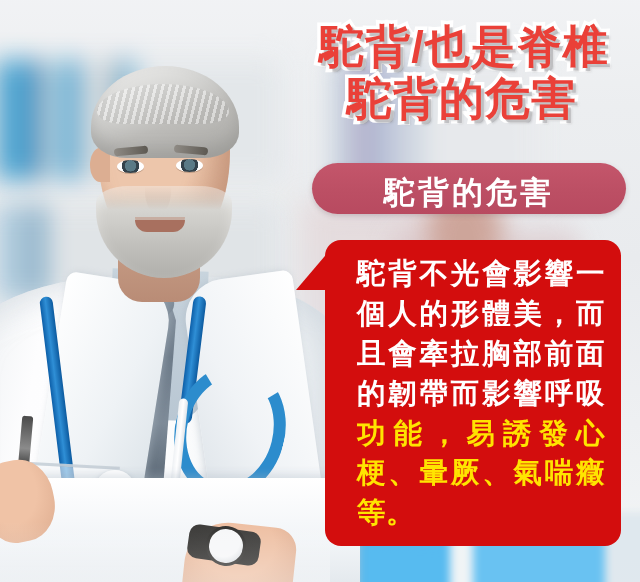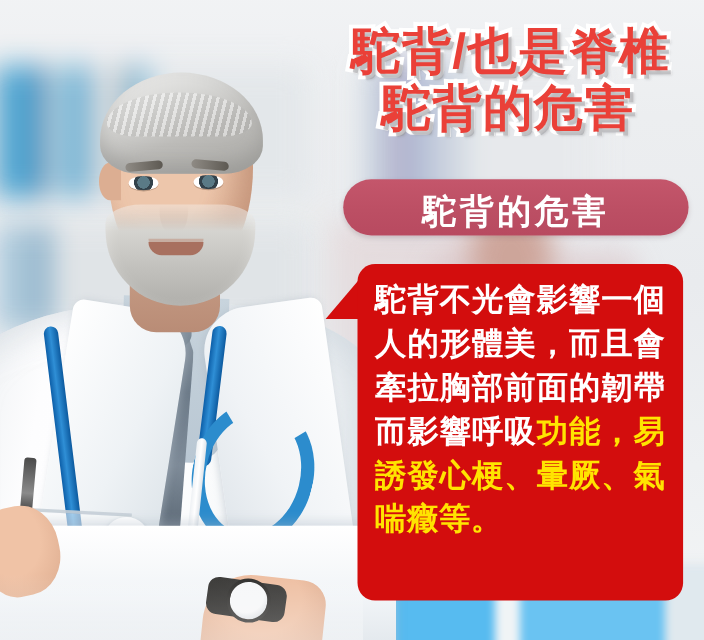--- a/index.html
+++ b/index.html
@@ -359,20 +359,21 @@
     border-color: transparent transparent #d30d0d transparent;
   }
   .bubble-text {
     color: #ffffff;
     font-size: 28.5px;
     line-height: 1.4;
     font-weight: bold;
     letter-spacing: .5px;
     text-align: justify;
     text-align-last: left;
+    margin-left: 16px;
   }
   .hl { color: #ffe400; }
 
   
   .bottom-fade {
     position: absolute;
     left: 0; bottom: 0;
     width: 330px; height: 60px;
     background: linear-gradient(180deg, rgba(255,255,255,0) 0%, rgba(255,255,255,.35) 100%);
     pointer-events: none;

